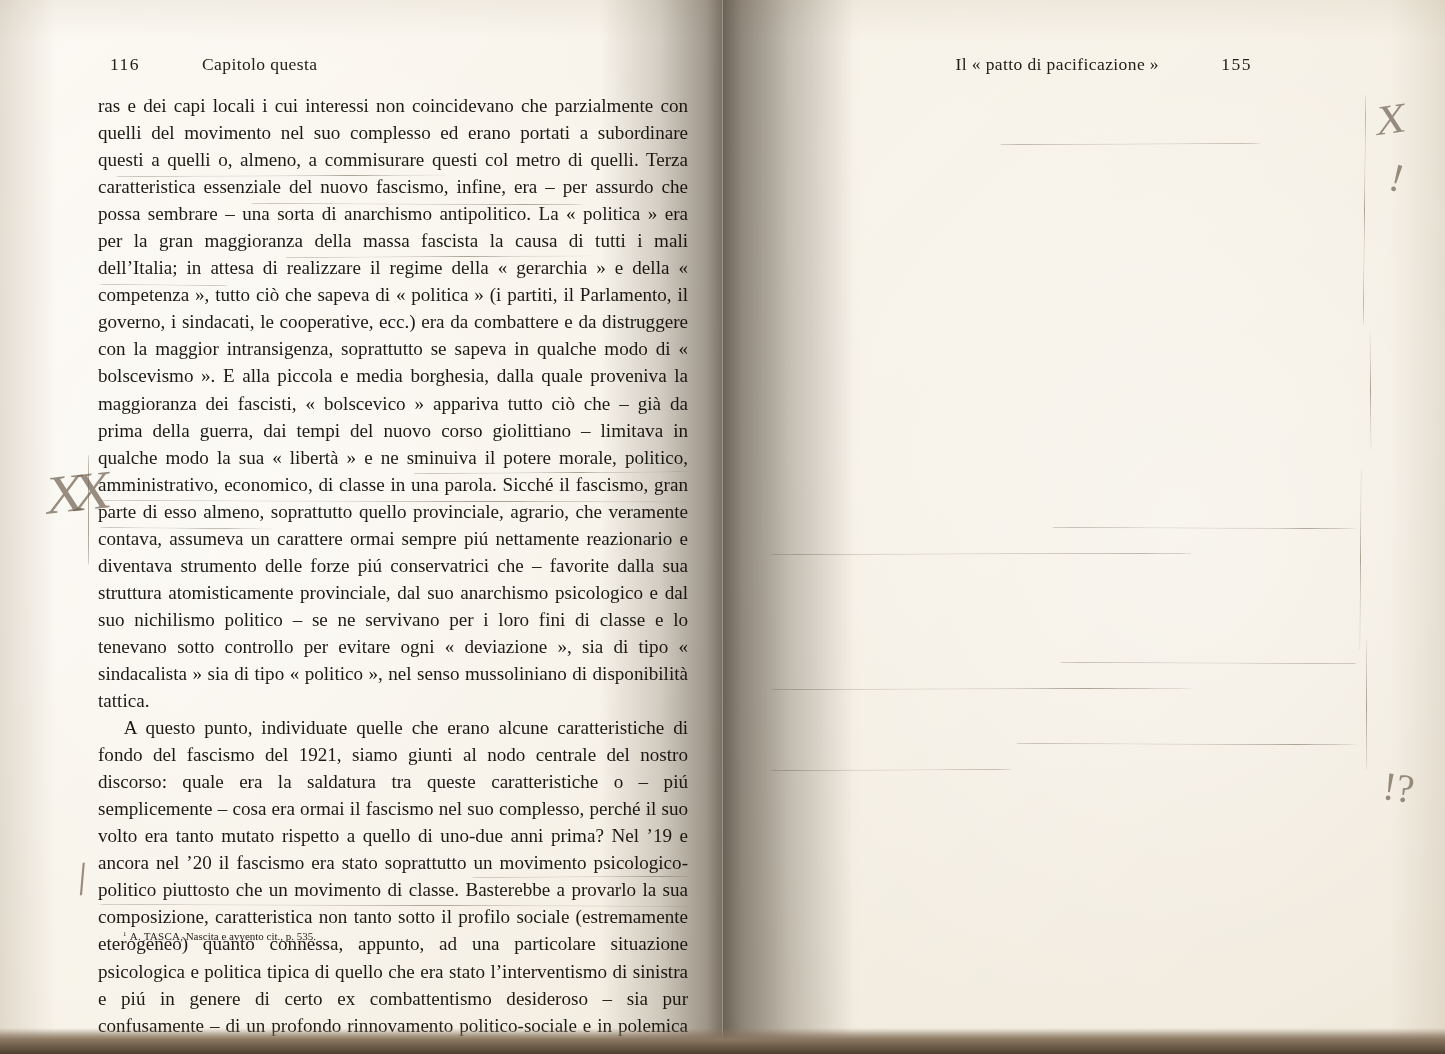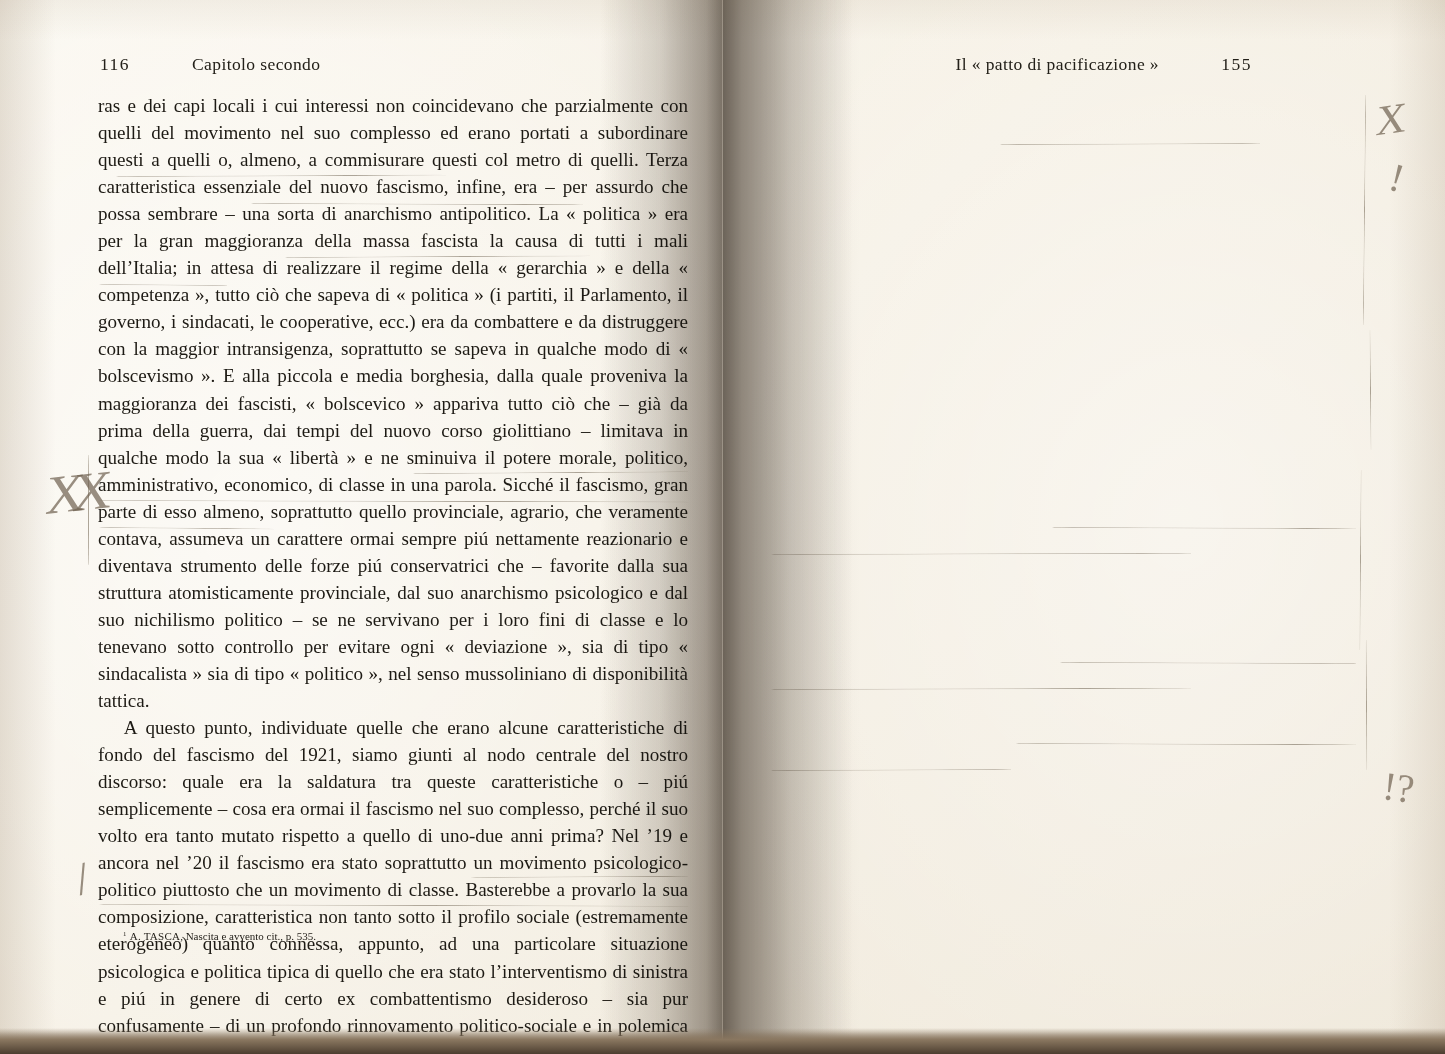--- a/index.html
+++ b/index.html
@@ -31,20 +31,21 @@
   }
   
   .leaf{position:absolute;top:0;bottom:0;}
   .leaf.left{left:0;width:722px;}
   .leaf.right{left:723px;width:614px;}
 
   .running-head{
     position:absolute;top:54px;height:24px;
     font-size:17.5px;letter-spacing:.4px;color:#232019;
     white-space:nowrap;
+    margin-left:10px;
   }
   .folio{
     position:absolute;top:54px;font-size:17.5px;color:#232019;
     letter-spacing:1.5px;
   }
   
   .lh-folio{left:100px;}
   .lh-title{left:192px;}
   
   .rh-title{right:178px;}
@@ -124,21 +125,21 @@
 </head>
 <body>
 
 <div id="scan">
 
   <div class="top-grain"></div>
 
   <div class="leaf left">
 
     <div class="folio running-head lh-folio">116</div>
-    <div class="running-head lh-title">Capitolo secondo</div>
+    <div class="running-head lh-title">Capitolo questa</div>
 
     <div class="column left">
       <p id="L-p1"><span class="i">ras</span><span> e dei capi locali i cui interessi non coincidevano che parzialmente con quelli del movimento nel suo complesso ed erano portati a subordinare questi a quelli o, almeno, a commisurare questi col metro di quelli. Terza caratteristica essenziale del nuovo fascismo, infine, era – per assurdo che possa sembrare – una sorta di anarchismo antipolitico. La « politica » era per la gran maggioranza della massa fascista la causa di tutti i mali dell’Italia; in attesa di realizzare il regime della « gerarchia » e della « competenza », tutto ciò che sapeva di « politica » (i partiti, il Parlamento, il governo, i sindacati, le cooperative, ecc.) era da combattere e da distruggere con la maggior intransigenza, soprattutto se sapeva in qualche modo di « bolscevismo ». E alla piccola e media borghesia, dalla quale proveniva la maggioranza dei fascisti, « bolscevico » appariva tutto ciò che – già da prima della guerra, dai tempi del nuovo corso giolittiano – limitava in qualche modo la sua « libertà » e ne sminuiva il potere morale, politico, amministrativo, economico, di classe in una parola. Sicché il fascismo, gran parte di esso almeno, soprattutto quello provinciale, agrario, che veramente contava, assumeva un carattere ormai sempre piú nettamente reazionario e diventava strumento delle forze piú conservatrici che – favorite dalla sua struttura atomisticamente provinciale, dal suo anarchismo psicologico e dal suo nichilismo politico – se ne servivano per i loro fini di classe e lo tenevano sotto controllo per evitare ogni « deviazione », sia di tipo « sindacalista » sia di tipo « politico », nel senso mussoliniano di disponibilità tattica.</span></p>
       <p class="ind" id="L-p2"><span>A questo punto, individuate quelle che erano alcune caratteristiche di fondo del fascismo del 1921, siamo giunti al nodo centrale del nostro discorso: quale era la saldatura tra queste caratteristiche o – piú semplicemente – cosa era ormai il fascismo nel suo complesso, perché il suo volto era tanto mutato rispetto a quello di uno-due anni prima? Nel ’19 e ancora nel ’20 il fascismo era stato soprattutto un movimento psicologico-politico piuttosto che un movimento di classe. Basterebbe a provarlo la sua composizione, caratteristica non tanto sotto il profilo sociale (estremamente eterogeneo) quanto connessa, appunto, ad una particolare situazione psicologica e politica tipica di quello che era stato l’interventismo di sinistra e piú in genere di certo ex combattentismo desideroso – sia pur confusamente – di un profondo rinnovamento politico-sociale e in polemica aperta sia con la vecchia classe dirigente liberaldemocratica sia con i due grandi partiti di massa. In questa prima fase dire – come A. Tasca</span></p>
     </div>
 
     <div class="notes left">
       <p id="L-fn0"><sup class="fn">1</sup> <span><span class="sc">A. TASCA</span><span>, </span><span class="i">Nascita e avvento</span><span> cit., p. 535.</span></span></p>
     </div>
   </div>

